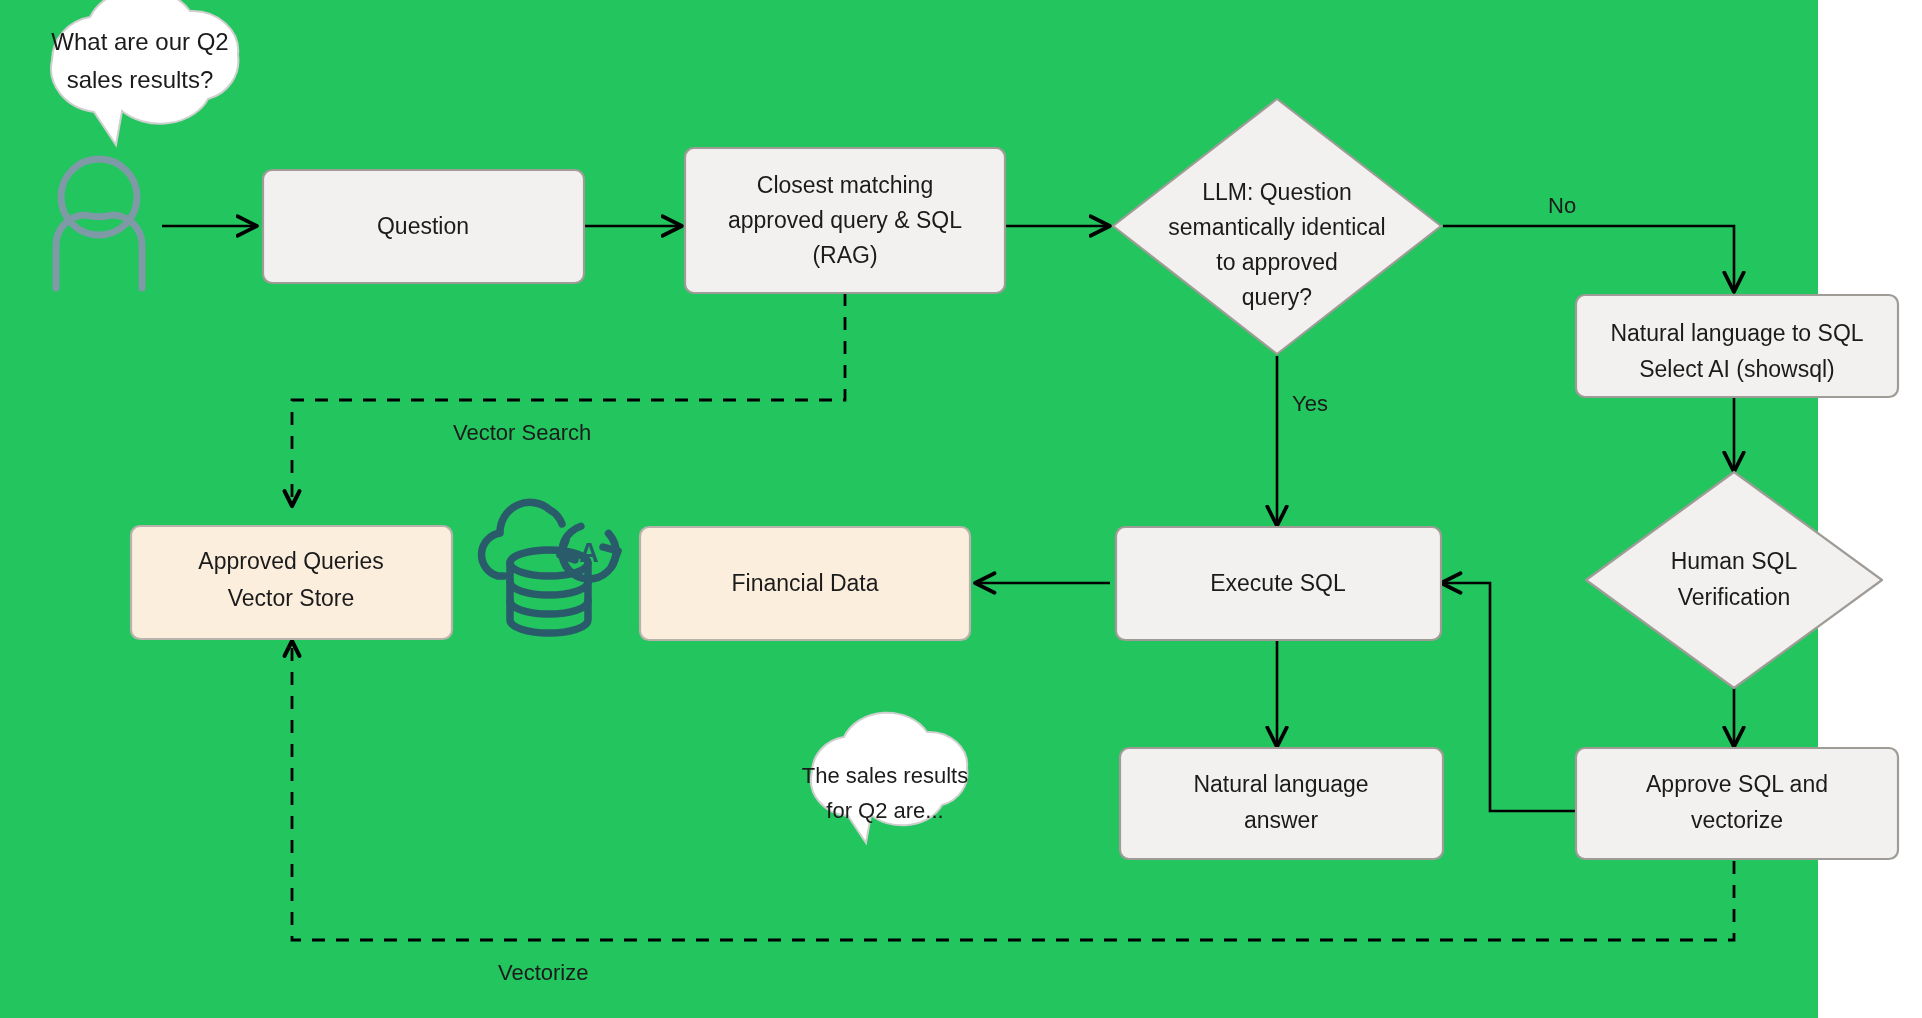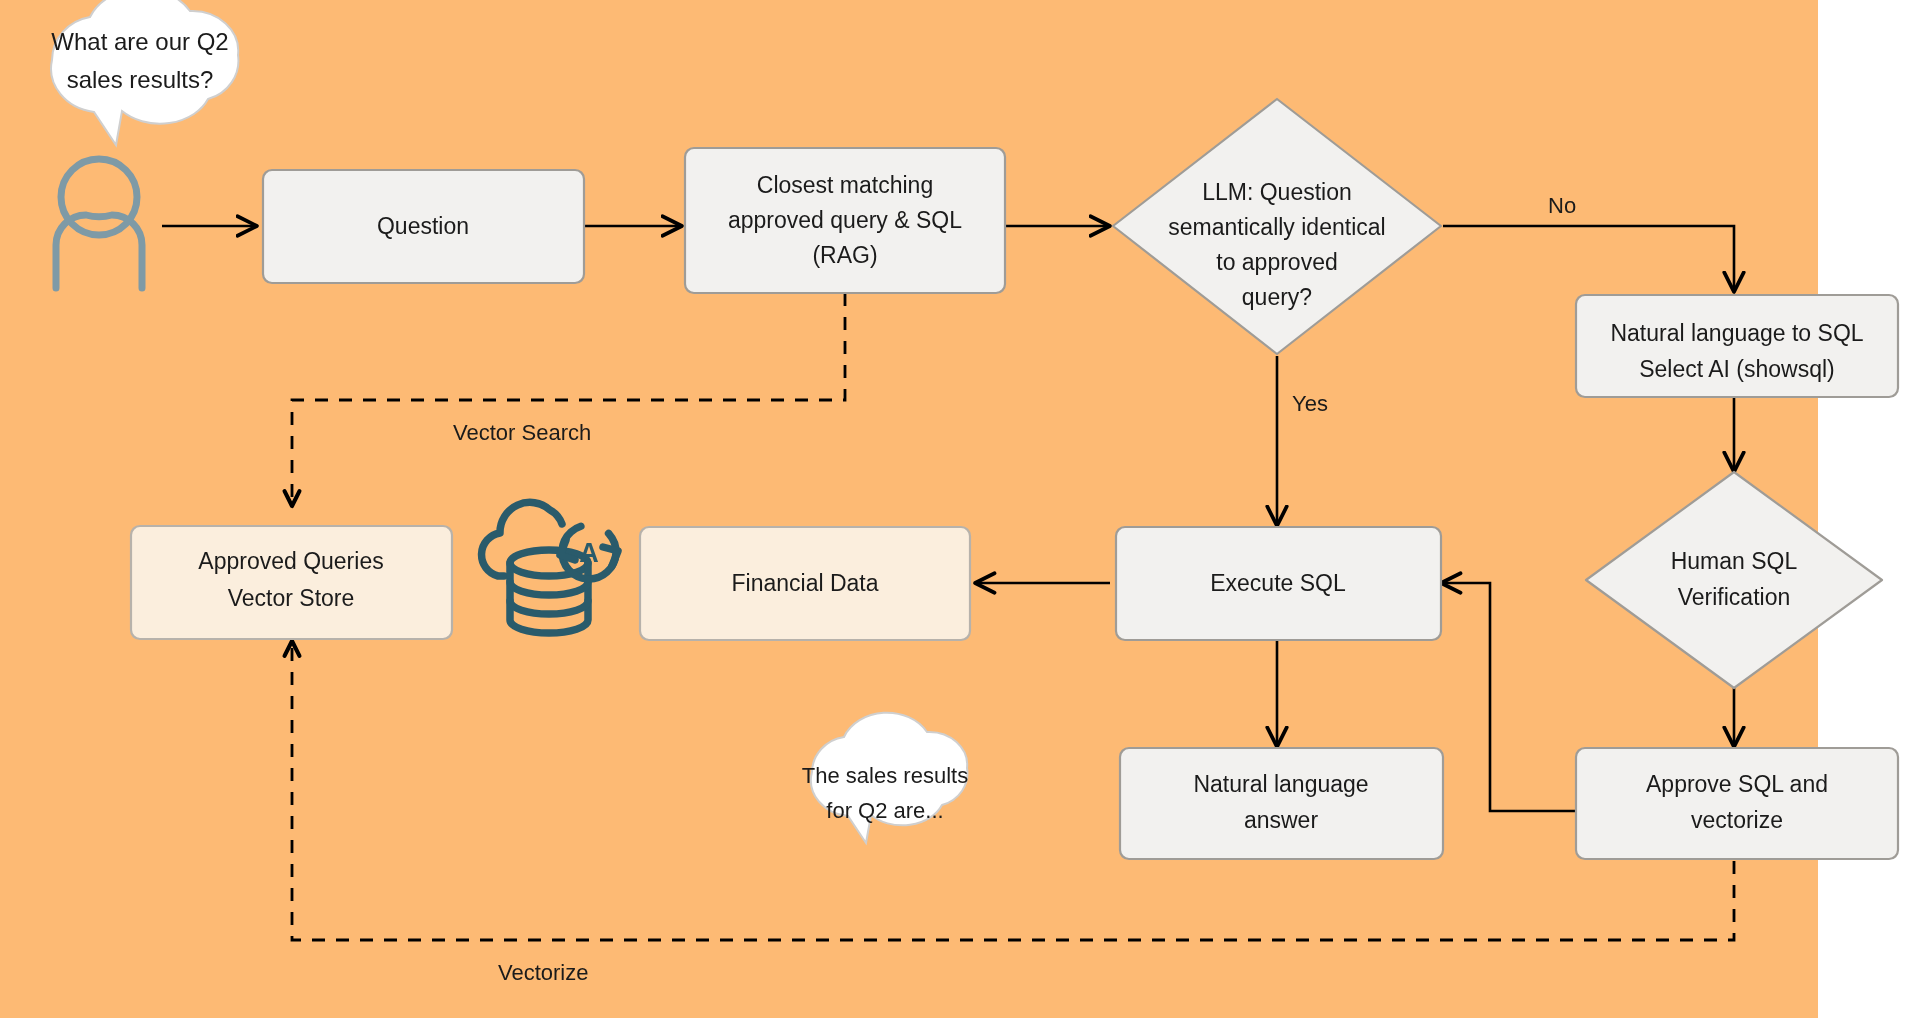--- a/index.html
+++ b/index.html
@@ -1,18 +1,18 @@
 <!DOCTYPE html>
 <html><head>
 <meta charset="utf-8">
 <style>
   html,body{margin:0;padding:0;background:#ffffff;}
   body{width:1922px;height:1018px;overflow:hidden;
        font-family:"Liberation Sans","DejaVu Sans",sans-serif;}
-  #stage{position:relative;width:1818px;height:1018px;background:#fdba74;}
+  #stage{position:relative;width:1818px;height:1018px;background:#22c55e;}
   svg#diagram{position:absolute;left:0;top:0;width:1922px;height:1018px;display:block;}
   .node-label{font-family:"Liberation Sans","DejaVu Sans",sans-serif;
               font-size:23px;fill:#1b1b1b;text-anchor:middle;dominant-baseline:middle;}
   .edge-label{font-family:"Liberation Sans","DejaVu Sans",sans-serif;
               font-size:22px;fill:#1b1b1b;}
   .bubble-text{font-family:"Liberation Sans","DejaVu Sans",sans-serif;
                font-size:24px;fill:#1b1b1b;text-anchor:middle;}
   .bubble-text-sm{font-family:"Liberation Sans","DejaVu Sans",sans-serif;
                font-size:22px;fill:#1b1b1b;text-anchor:middle;}
   .shape-gray{fill:#f2f1ef;stroke:#9f9c97;stroke-width:2.2;}

